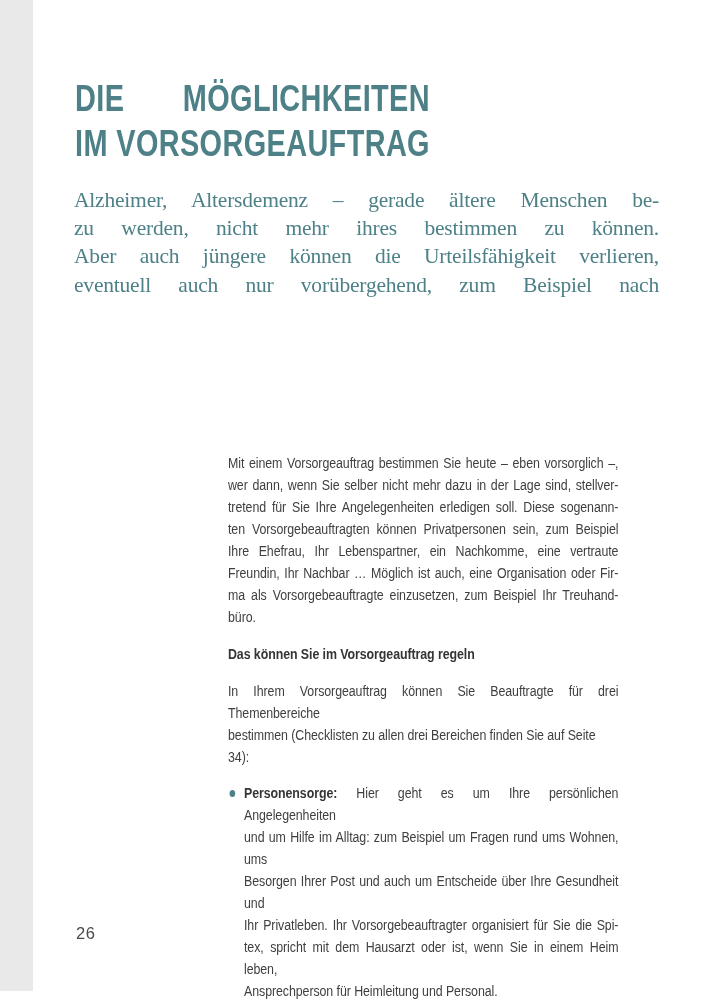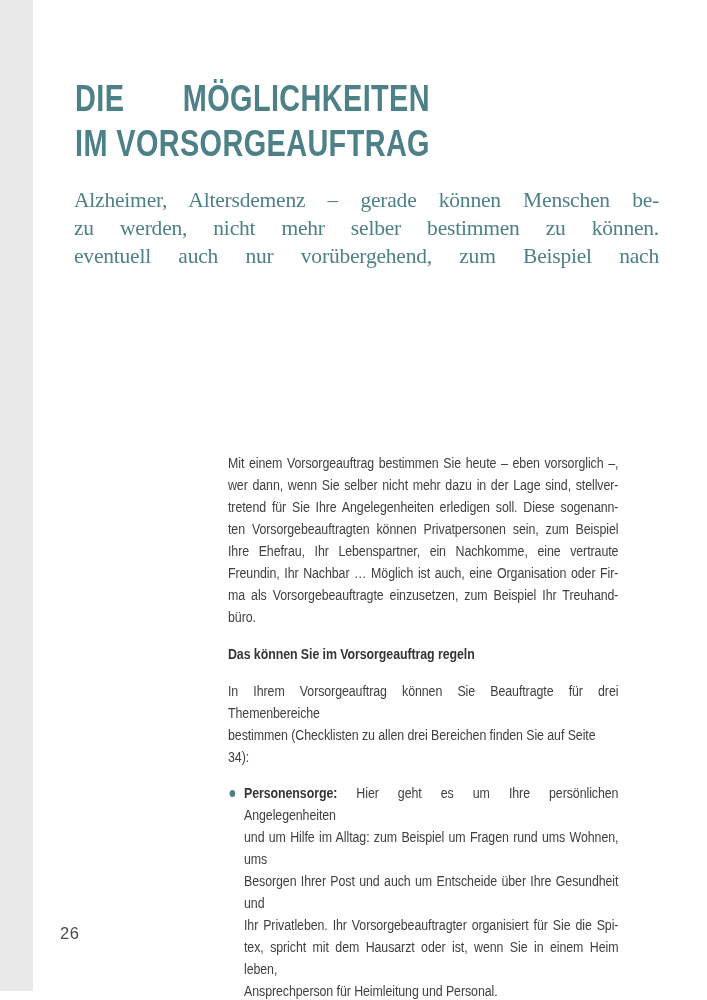--- a/index.html
+++ b/index.html
@@ -37,38 +37,39 @@
   }
   .para2{margin-top:15px;}
   .bullets{margin-top:14px;}
   .bullet{position:relative;padding-left:20px;}
   .dot{
     position:absolute;left:2px;top:8px;width:7px;height:7px;border-radius:50%;
     background:var(--accent,#4d8087);
   }
   .blead{font-weight:bold;color:var(--strong_text,#353535);}
   .pagenum{
-    position:absolute;left:60px;top:924px;
+    position:absolute;left:76px;top:924px;
     font-size:16.5px;letter-spacing:0.5px;color:var(--page_number,#4a4a4a);text-align:right;
   }
 </style>
 </head>
 <body>
 
 <div class="page">
   <div class="stripe"></div>
 
   <div class="title">
       <div class="tline just">DIE MÖGLICHKEITEN</div>
       <div class="tline">IM VORSORGEAUFTRAG</div>
     </div>
 
   <div class="lead">
-      <div class="tline just">Alzheimer, Altersdemenz – gerade können Menschen be-</div>
-      <div class="tline just">zu werden, nicht mehr selber bestimmen zu können.</div>
+      <div class="tline just">Alzheimer, Altersdemenz – gerade ältere Menschen be-</div>
+      <div class="tline just">zu werden, nicht mehr ihres bestimmen zu können.</div>
+      <div class="tline just">Aber auch jüngere können die Urteilsfähigkeit verlieren,</div>
       <div class="tline just">eventuell auch nur vorübergehend, zum Beispiel nach</div>
     </div>
 
   <div class="col">
     <div class="block">
         <div class="tline just">Mit einem Vorsorgeauftrag bestimmen Sie heute – eben vorsorglich –,</div>
         <div class="tline just">wer dann, wenn Sie selber nicht mehr dazu in der Lage sind, stellver-</div>
         <div class="tline just">tretend für Sie Ihre Angelegenheiten erledigen soll. Diese sogenann-</div>
         <div class="tline just">ten Vorsorgebeauftragten können Privatpersonen sein, zum Beispiel</div>
         <div class="tline just">Ihre Ehefrau, Ihr Lebenspartner, ein Nachkomme, eine vertraute</div>

